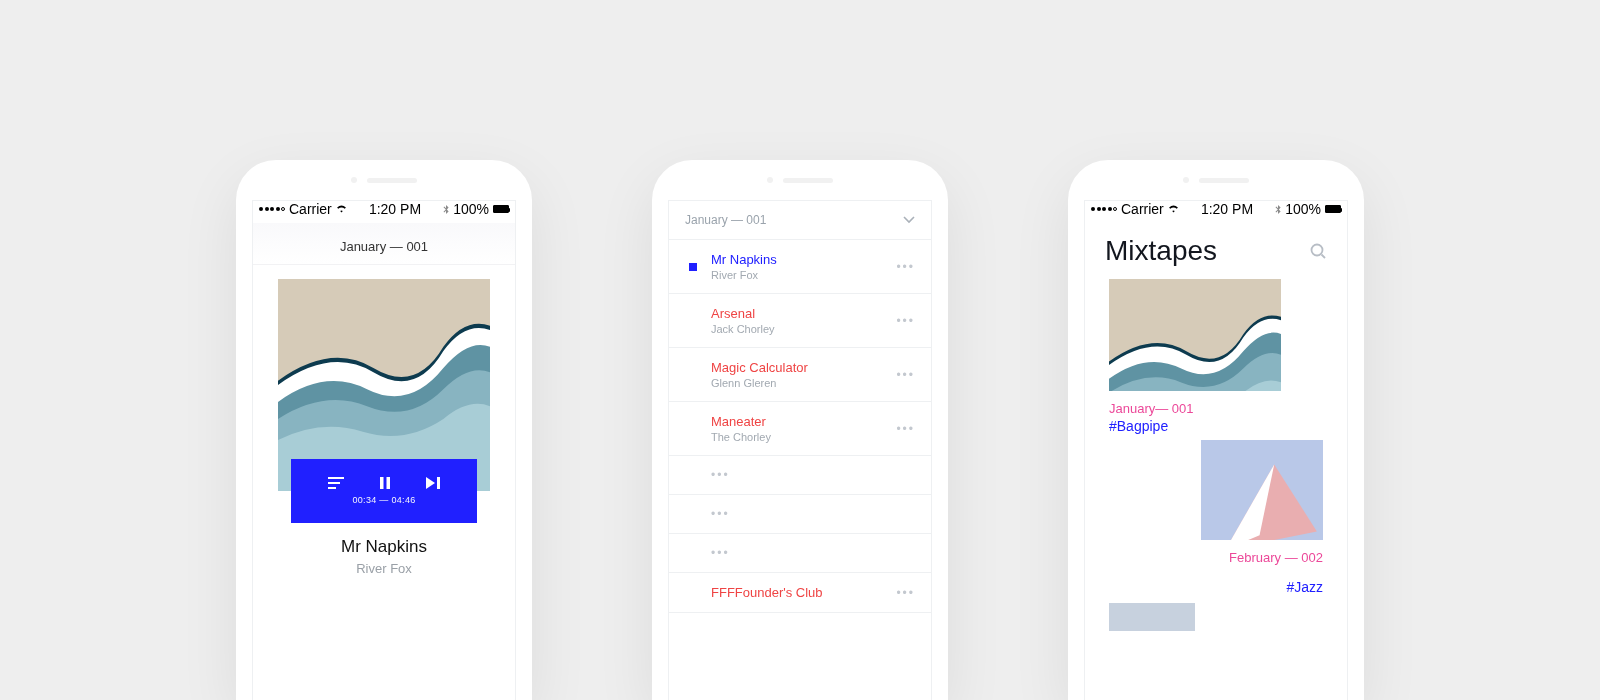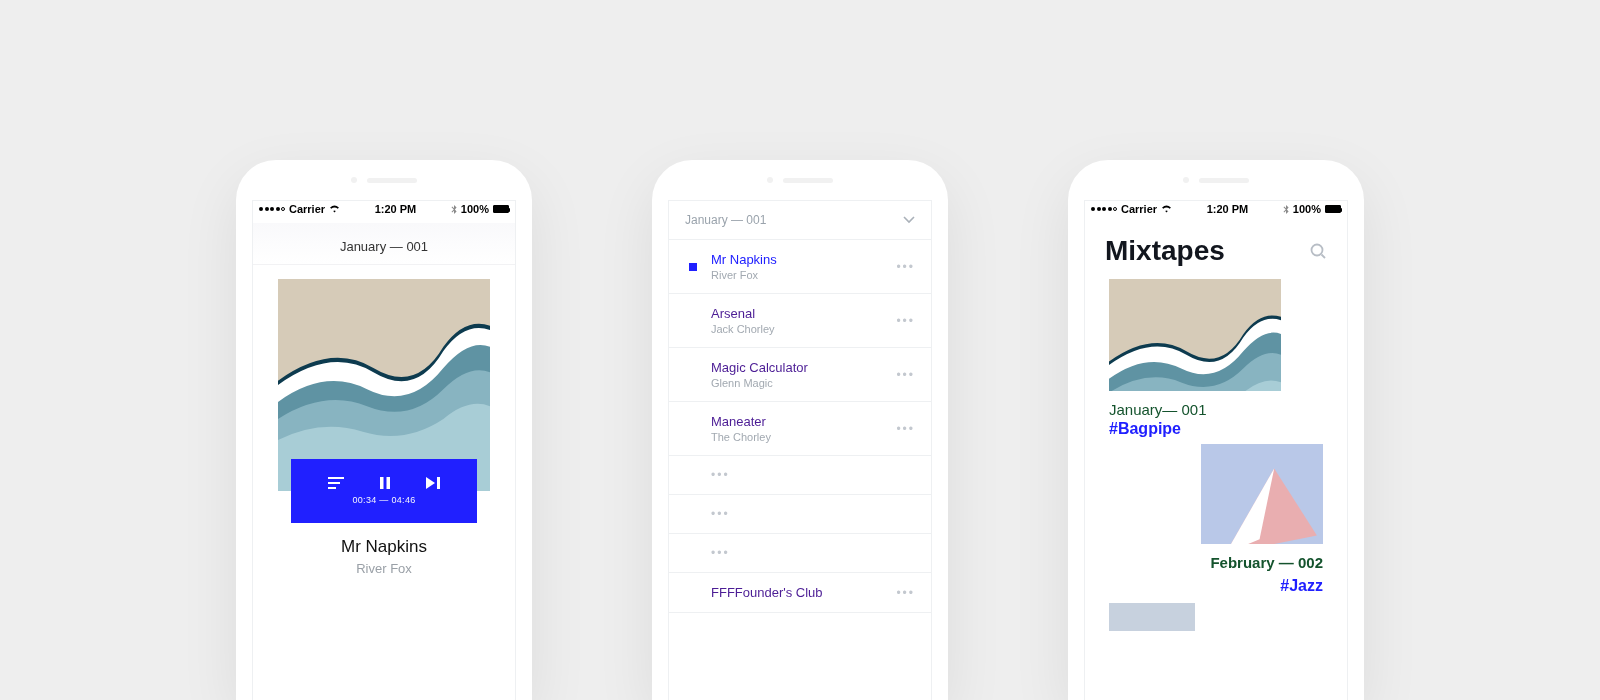--- a/index.html
+++ b/index.html
@@ -43,23 +43,23 @@
     display: flex;
     flex-direction: column;
     overflow: hidden;
   }
   .statusbar {
     height: 16px;
     display: flex;
     align-items: center;
     justify-content: space-between;
     padding: 0 6px;
-    font-size: 11px;
+    font-size: 14px;
     color: #000;
-    font-weight: 700;
+    font-weight: 400;
   }
   .sb-left, .sb-right { display: flex; align-items: center; gap: 4px; }
   .dots { display: flex; gap: 1.5px; }
   .dot { width: 4px; height: 4px; border-radius: 50%; background: #000; }
   .dot.empty { background: transparent; border: 0.8px solid #000; }
   .battery {
     width: 16px; height: 8px; border: 1px solid #000; border-radius: 1px;
     position: relative; background: #000;
   }
   .battery::after {
@@ -117,38 +117,38 @@
     display: flex; align-items: center;
     padding: 12px 16px 12px 20px;
     border-bottom: 1px solid #eef0f2;
   }
   .track .indic {
     width: 8px; height: 8px; background: #2020ff; margin-right: 14px;
     visibility: hidden; flex-shrink: 0;
   }
   .track.playing .indic { visibility: visible; }
   .track .tinfo { flex: 1; }
-  .tname { font-size: 13px; color: #4c1d95; }
+  .tname { font-size: 13px; color: #ef4444; }
   .track.playing .tname { color: #2020ff; font-weight: 500; }
   .tartist { font-size: 11px; color: #a2a9b1; margin-top: 2px; }
   .more { color: #c3c8cf; letter-spacing: 2px; font-size: 12px; }
 
   
   .mx-header {
     display: flex; justify-content: space-between; align-items: center;
     padding: 18px 20px 12px;
   }
-  .mx-title { font-size: 28px; font-weight: 700; color: #12161e; }
+  .mx-title { font-size: 28px; font-weight: 400; color: #12161e; }
   .mix { display: flex; flex-direction: column; }
   .mix1 .art { margin: 0 0 0 24px; width: 172px; height: 112px; }
-  .mix-label { font-size: 15px; color: #14532d; margin: 10px 0 0 24px; }
-  .mix-tag { font-size: 16px; color: #2020ff; margin: 2px 0 0 24px; font-weight: bold; }
+  .mix-label { font-size: 13px; color: #ec4899; margin: 10px 0 0 24px; }
+  .mix-tag { font-size: 14px; color: #2020ff; margin: 2px 0 0 24px; }
   .mix2 { align-items: flex-end; margin-top: 6px; }
   .mix2 .art { margin: 0 24px 0 0; width: 122px; height: 100px; }
-  .mix2 .mix-label { margin: 10px 24px 4px 0; text-align: center; align-self: flex-end; font-weight: bold; }
+  .mix2 .mix-label { margin: 10px 24px 12px 0; text-align: center; align-self: flex-end; }
   .mix2 .mix-tag { margin: 2px 24px 0 0; align-self: flex-end; text-align: center; }
   .mix3bar { margin: 8px 0 0 24px; width: 86px; height: 28px; background: #c7d1de; }
 
   
   .art svg, .art1 svg { width: 100%; height: 100%; display: block; }
 </style>
 </head>
 <body>
 
 <svg width="0" height="0" style="position:absolute">
@@ -270,21 +270,21 @@
           <span class="tinfo">
             <div class="tname">Arsenal</div>
             <div class="tartist">Jack Chorley</div>
           </span>
           <span class="more">•••</span>
         </div>
         <div class="track">
           <span class="indic"></span>
           <span class="tinfo">
             <div class="tname">Magic Calculator</div>
-            <div class="tartist">Glenn Magic</div>
+            <div class="tartist">Glenn Gleren</div>
           </span>
           <span class="more">•••</span>
         </div>
         <div class="track">
           <span class="indic"></span>
           <span class="tinfo">
             <div class="tname">Maneater</div>
             <div class="tartist">The Chorley</div>
           </span>
           <span class="more">•••</span>

